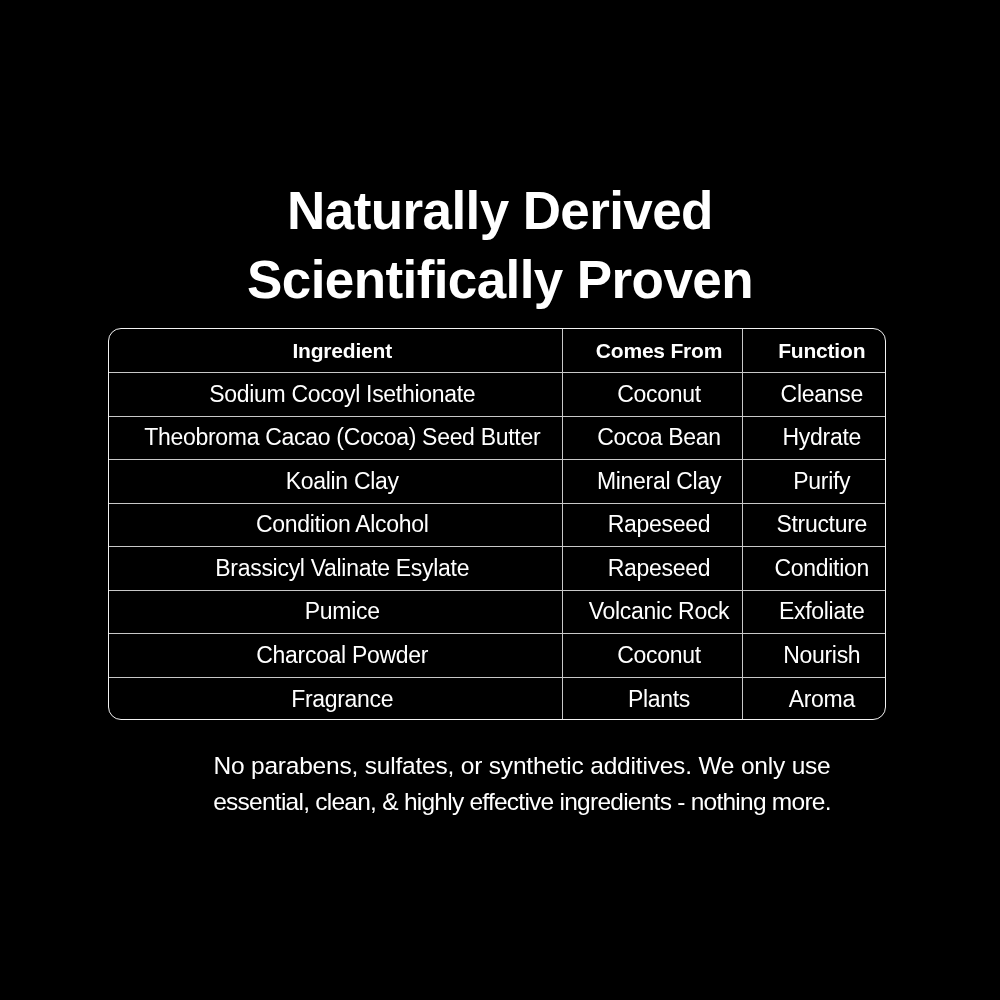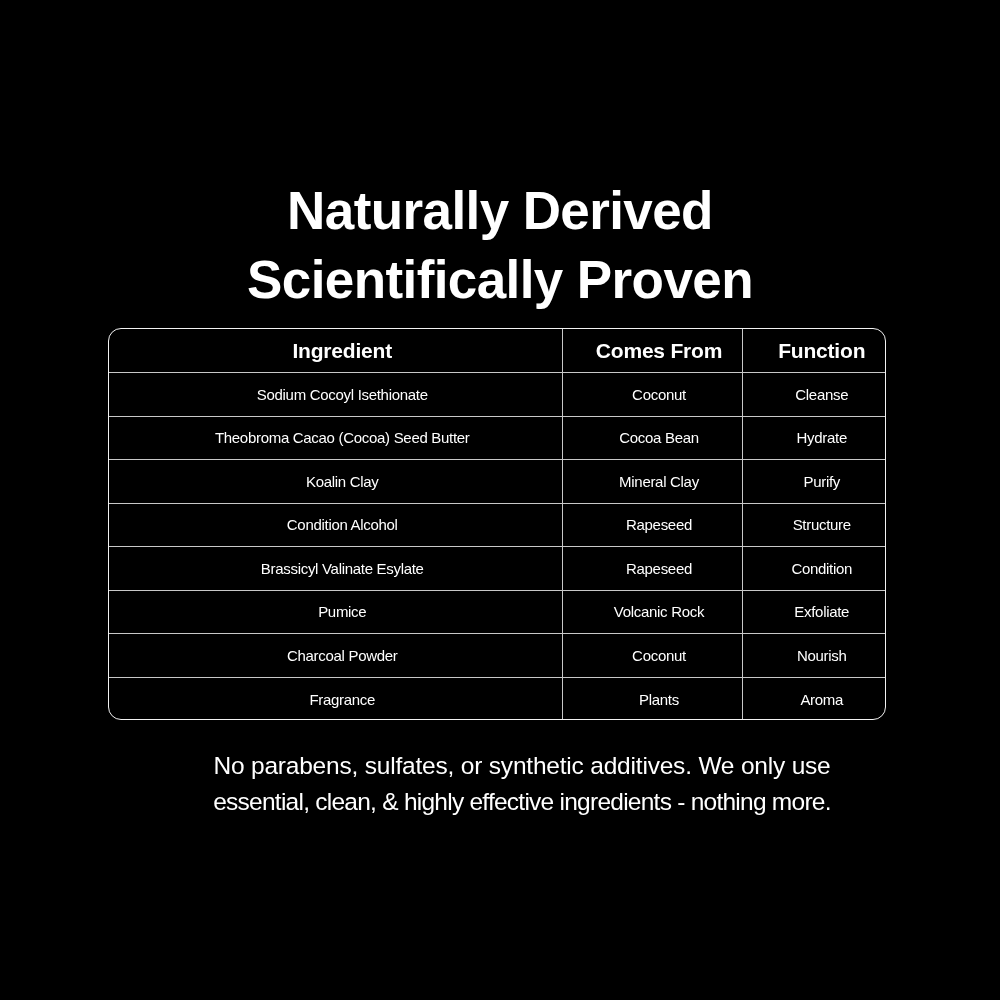--- a/index.html
+++ b/index.html
@@ -80,21 +80,21 @@
   .tbl tr:last-child td { border-bottom: none; }
 
   .tbl th {
     font-weight: 700;
     font-size: 21px;
     letter-spacing: -0.2px;
   }
 
   .tbl td {
     font-weight: 300;
-    font-size: 15px;
+    font-size: 23px;
     letter-spacing: -0.3px;
   }
 
   
   .footnote {
     position: absolute;
     left: 0;
     top: 748px;
     width: 1000px;
     text-align: center;

